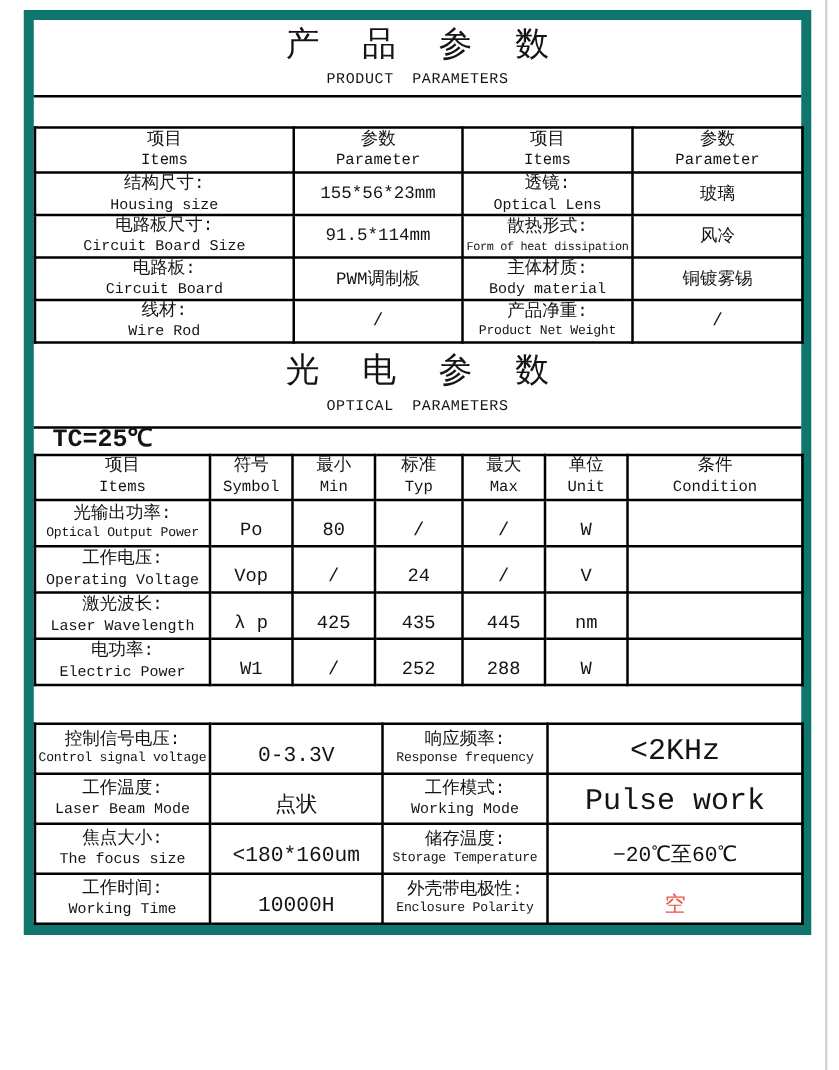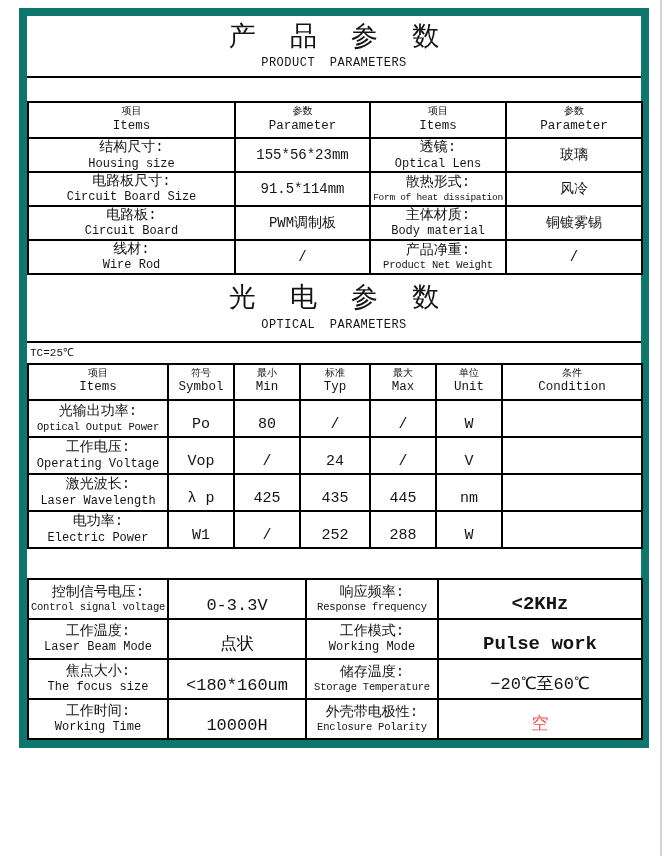--- a/index.html
+++ b/index.html
@@ -26,39 +26,39 @@
     font-size:27px;letter-spacing:9px;text-indent:9px;line-height:1.2;
     font-weight:500;
   }
   .title-en{
     font-size:12px;letter-spacing:0.5px;word-spacing:7px;margin-top:2px;
   }
   #spacer1{height:23px;border-top:2px solid #000;}
   #spacer2{height:29px;}
   #tc-row{
     height:20px;border-top:2px solid #000;
-    font-size:11px;line-height:20px;padding-left:3px;
+    font-size:20px;line-height:20px;padding-left:15px;font-weight:bold;
   }
   table{border-collapse:collapse;width:100%;table-layout:fixed;}
   td{border:2px solid #000;text-align:center;padding:0;overflow:hidden;}
   .zh{font-size:14px;line-height:1.25;}
   .en{font-size:12px;line-height:1.2;}
   .en.sm{font-size:10.5px;letter-spacing:-0.2px;}
   .en.xs{font-size:9.5px;letter-spacing:-0.3px;}
-  .hdr .zh{font-size:10px;}
+  .hdr .zh{font-size:14px;}
   .hdr .en{font-size:12.5px;}
   #t1 tr{height:28px;}
   #t1 tr.hrow{height:36px;}
   .val{font-size:14px;}
   #t2 tr{height:37px;}
   #t2 tr.hrow{height:36px;}
   #t2 td.val{vertical-align:bottom;padding-bottom:3px;font-size:15px;}
   #t3 tr{height:40px;}
   #t3 td.val{vertical-align:bottom;padding-bottom:3px;font-size:17px;}
-  #t3 td.val.big{font-size:19px;font-weight:bold;}
+  #t3 td.val.big{font-size:24px;}
 </style>
 </head>
 <body>
 
 <div id="page-edge"></div>
 
 <div id="sheet">
 
   <div id="title1" class="titleblock">
     <div class="title-zh">产 品 参 数</div>

